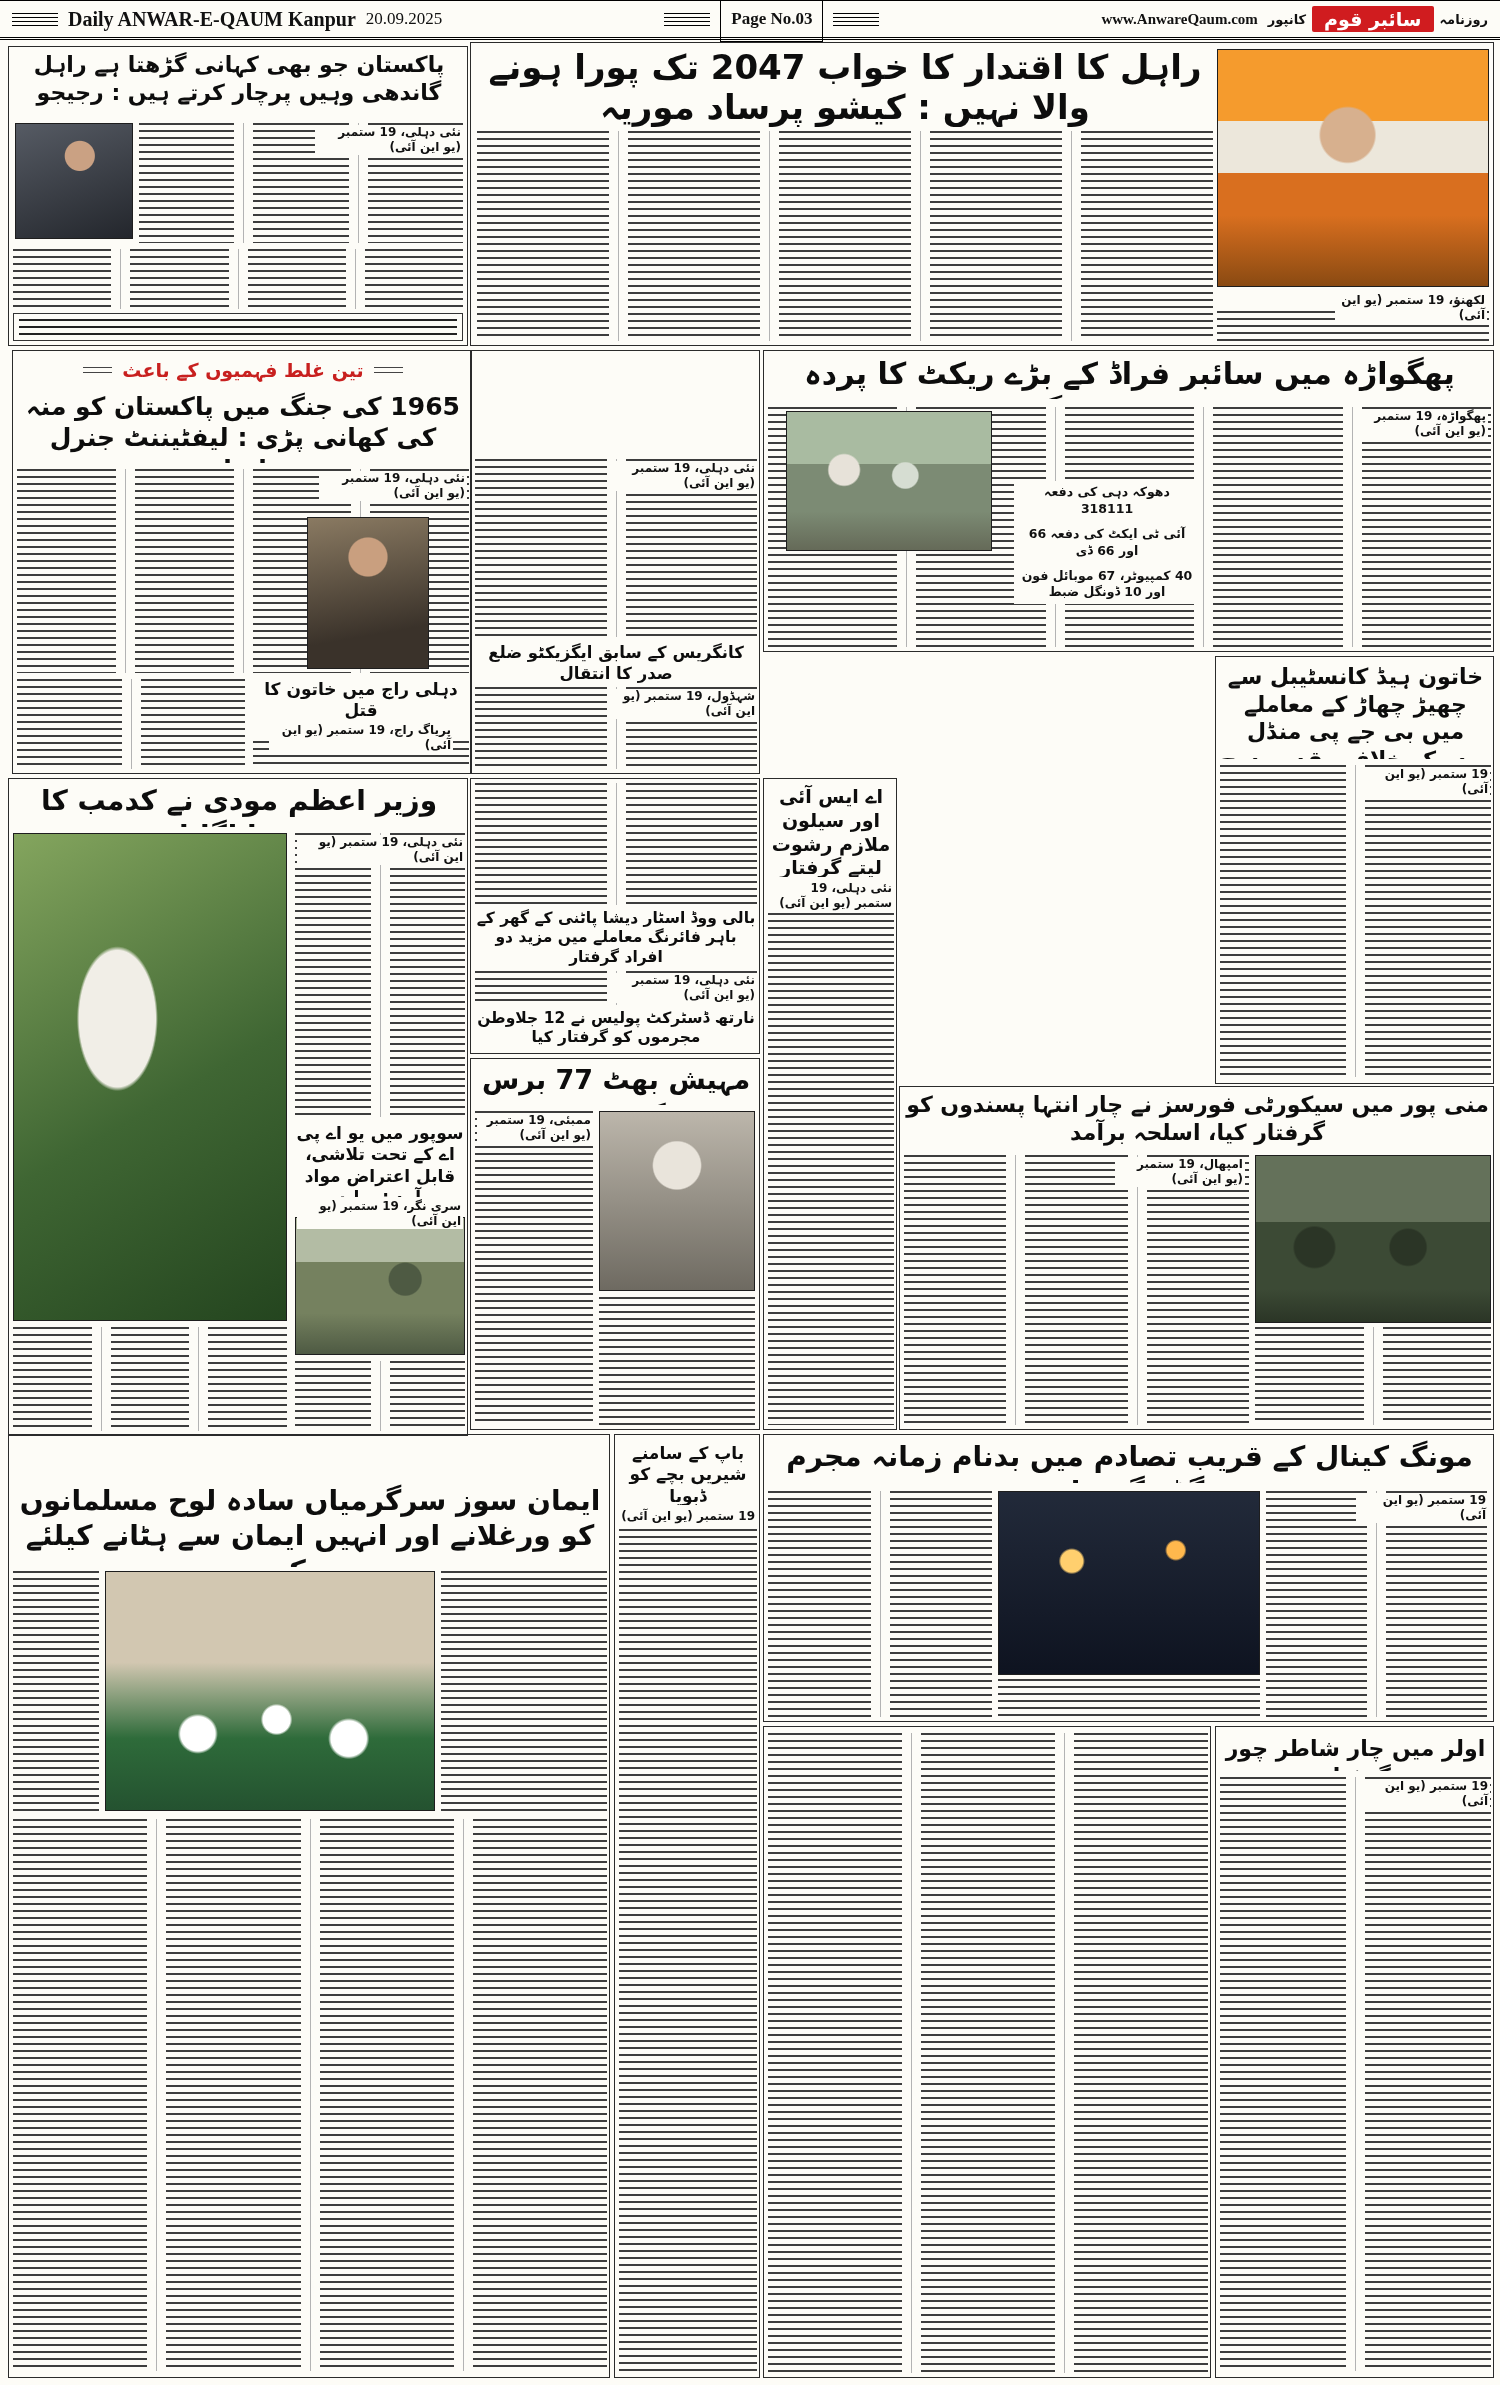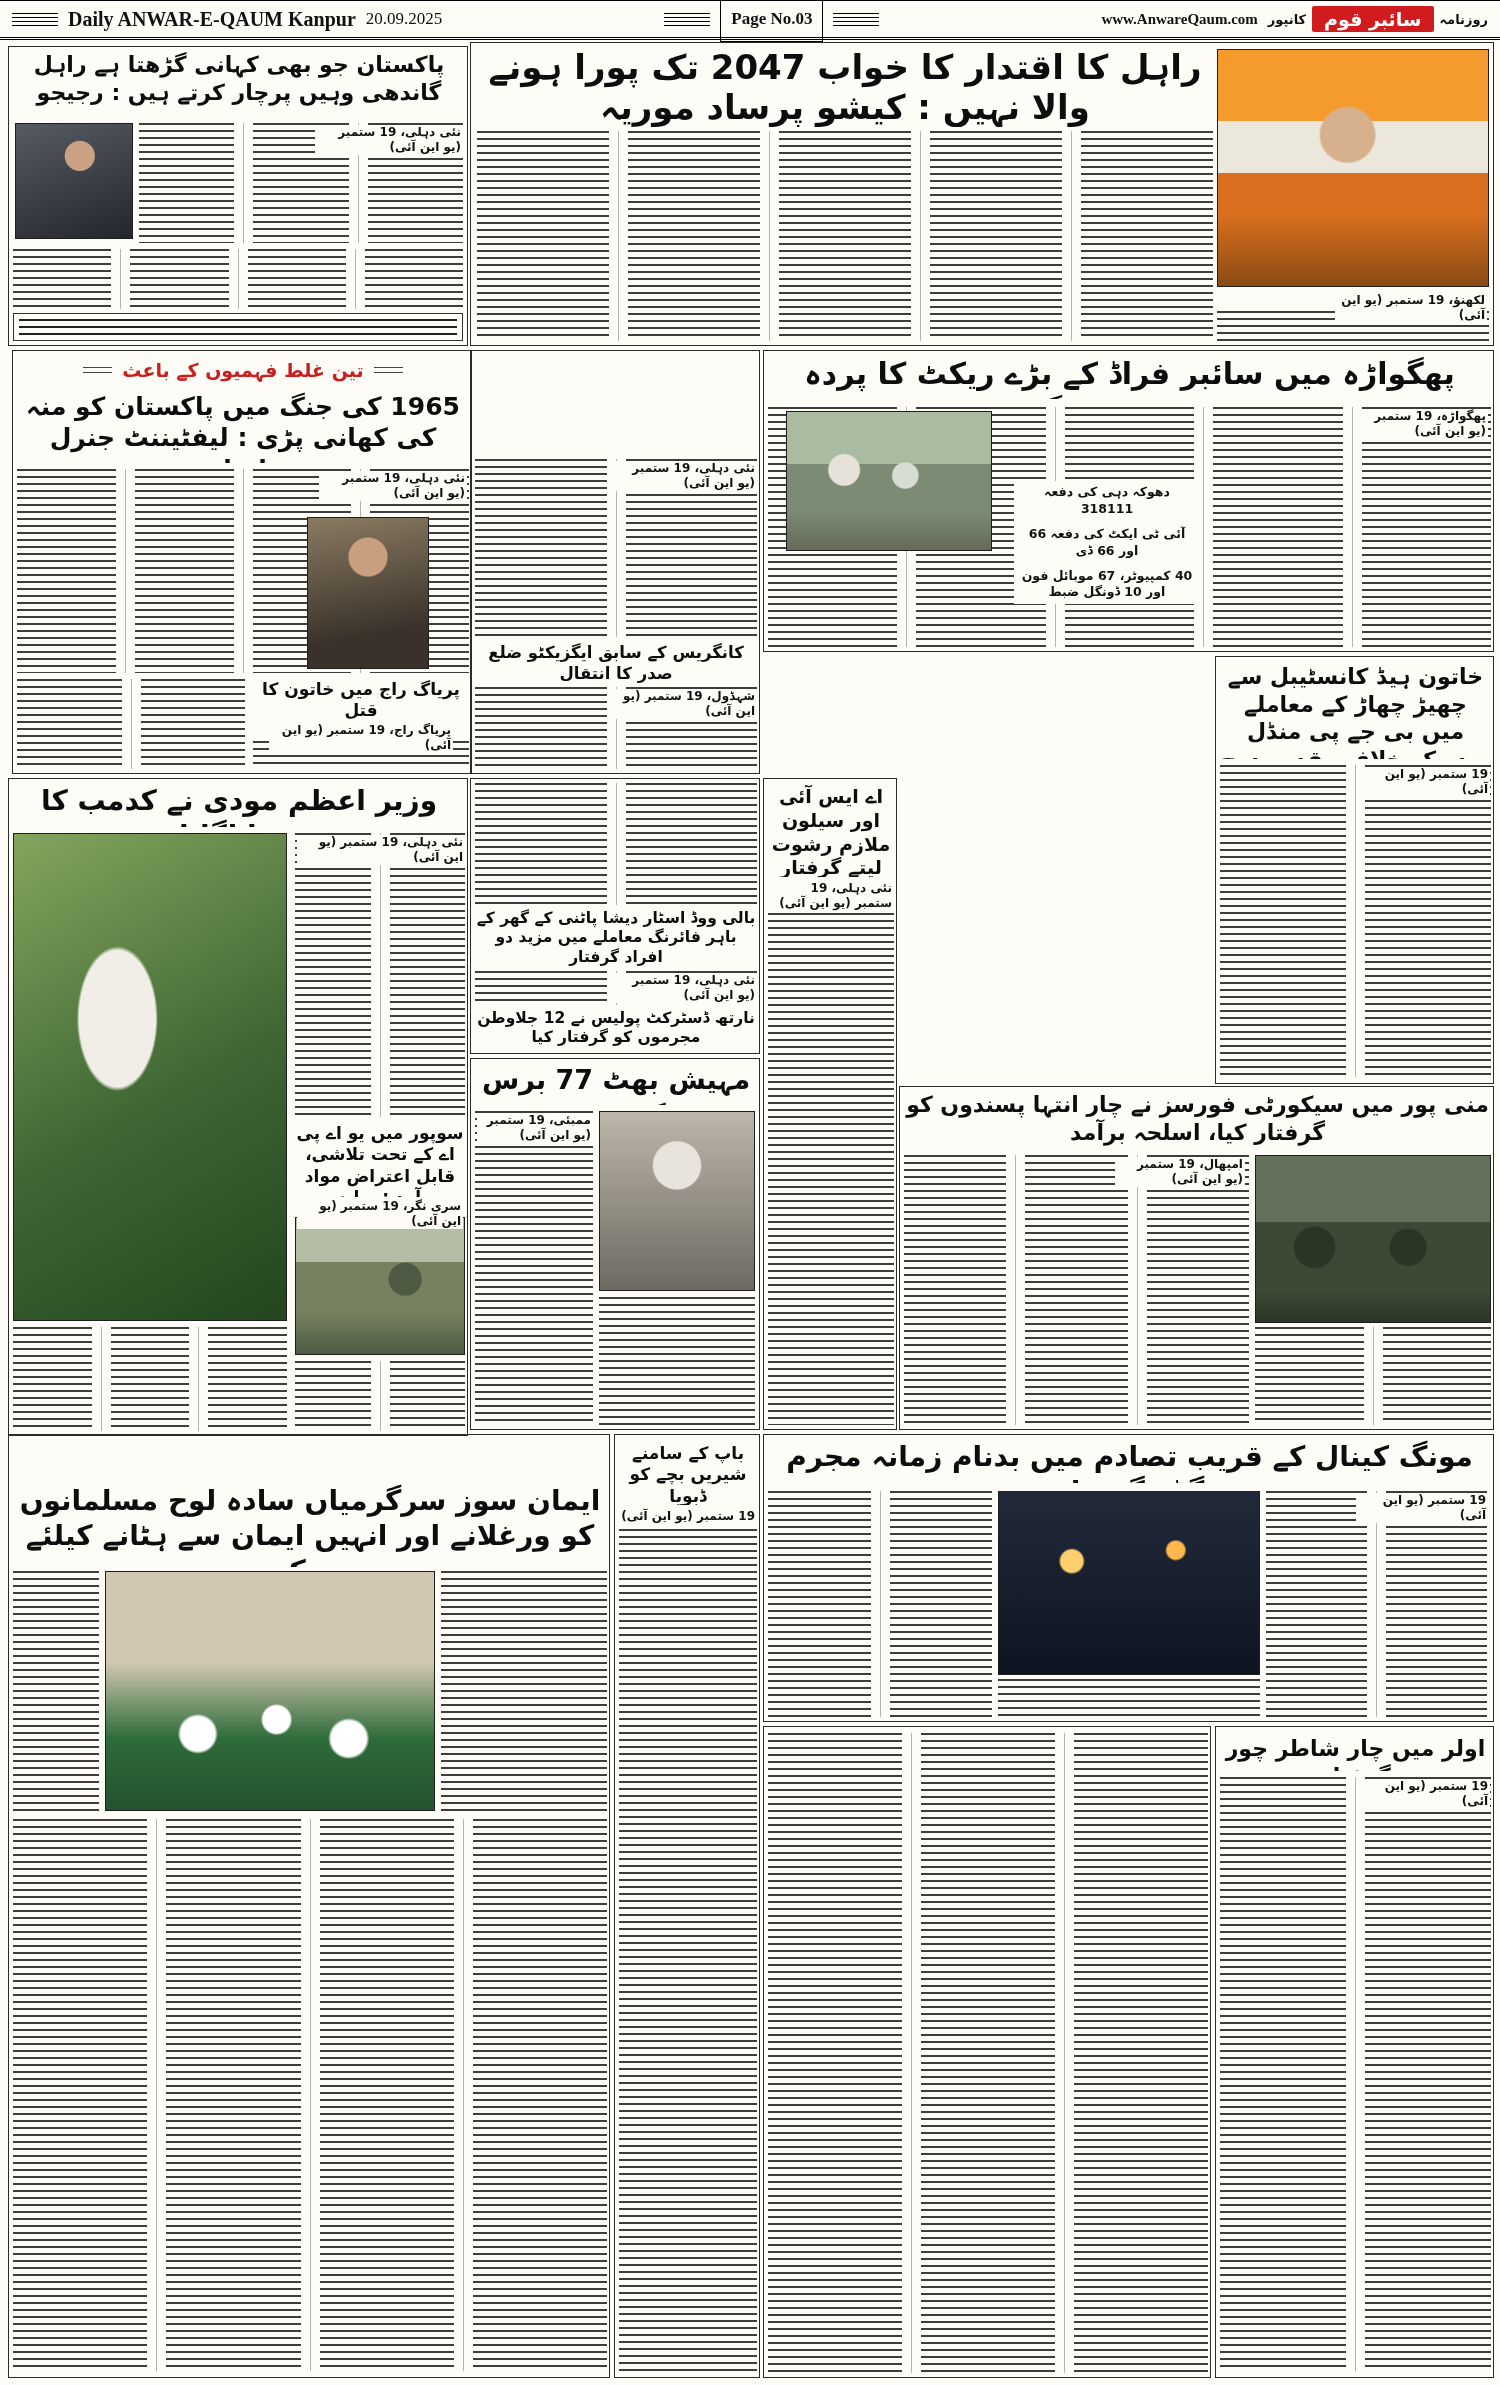--- a/index.html
+++ b/index.html
@@ -124,21 +124,21 @@
     <div class="kicker" style="left:70px;top:8px;width:320px">تین غلط فہمیوں کے باعث</div>
     <h2 class="hl" style="left:4px;top:40px;width:452px;height:72px;font-size:25px">1965 کی جنگ میں پاکستان کو منہ کی کھانی پڑی : لیفٹیننٹ جنرل نامیار</h2>
     <div class="dl" style="left:306px;top:120px;width:148px">نئی دہلی، 19 ستمبر (یو این آئی)</div>
     <div class="cols" style="left:4px;top:118px;width:452px;height:204px">
       <div class="c"></div>
       <div class="c"></div>
       <div class="c"></div>
       <div class="c"></div>
     </div>
     <div class="photo ph-general" style="left:294px;top:166px;width:122px;height:152px"></div>
-    <h3 class="hl" style="left:240px;top:328px;width:216px;height:42px;font-size:17px">پریاگ راج میں خاتون کا قتل</h3>
+    <h3 class="hl" style="left:240px;top:328px;width:216px;height:42px;font-size:17px">دہلی راج میں خاتون کا قتل</h3>
     <div class="dl" style="left:256px;top:372px;width:184px">پریاگ راج، 19 ستمبر (یو این آئی)</div>
     <div class="cols" style="left:4px;top:328px;width:228px;height:90px">
       <div class="c"></div>
       <div class="c"></div>
     </div>
     <div class="sim" style="left:240px;top:390px;width:216px;height:28px"></div>
   </section>
 
   <section class="art" style="left:470px;top:350px;width:290px;height:424px">
     <div class="dl" style="left:144px;top:110px;width:142px">نئی دہلی، 19 ستمبر (یو این آئی)</div>

